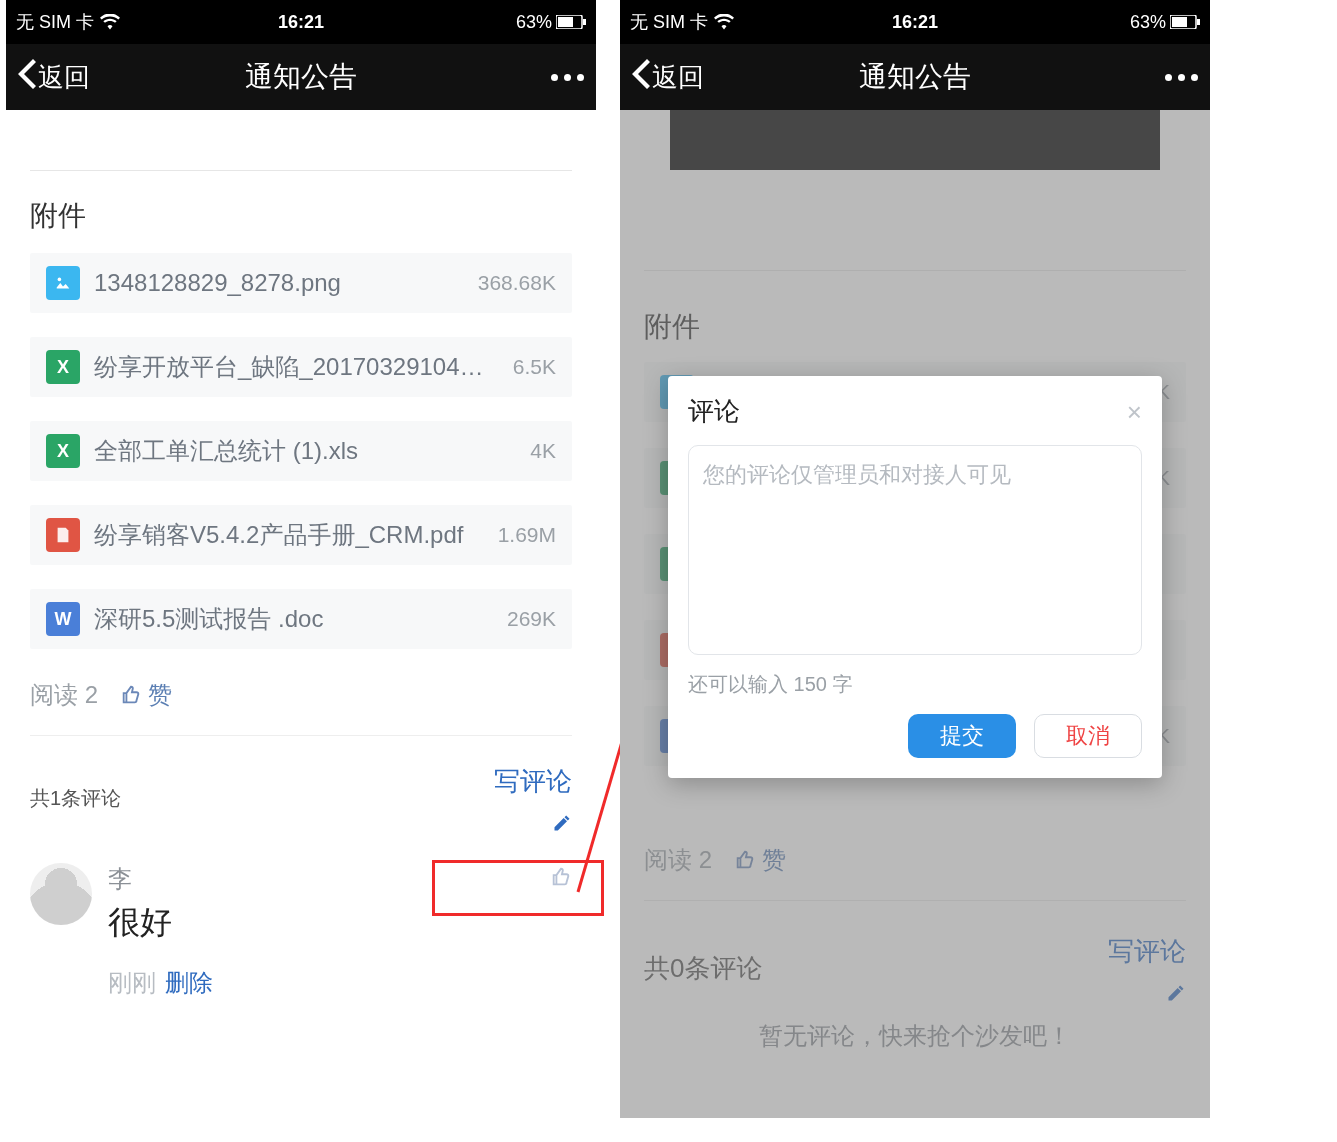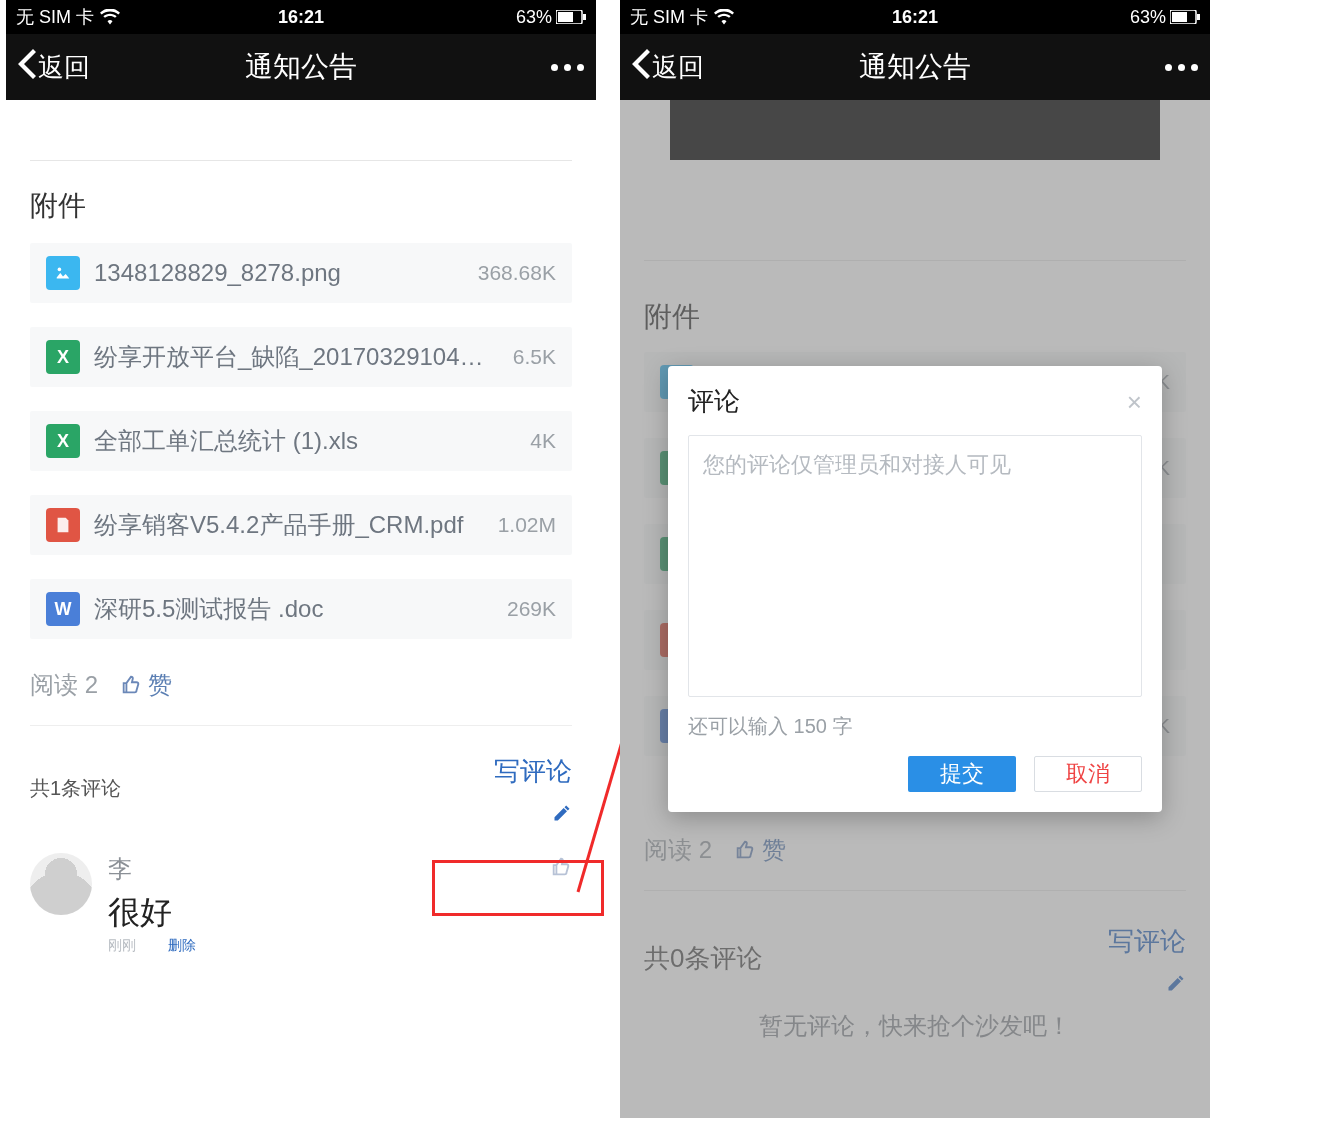--- a/index.html
+++ b/index.html
@@ -23,21 +23,21 @@
     background: #fff;
     overflow: hidden;
   }
   .phone-left { left: 6px; height: 1118px; }
   .phone-right { left: 620px; height: 1118px; }
 
   
   .status-bar {
     background: #000;
     color: #fff;
-    height: 34px;
+    height: 44px;
     display: flex;
     align-items: center;
     font-size: 18px;
     padding: 0 10px;
     position: relative;
   }
   .sb-left { display: flex; align-items: center; gap: 6px; }
   .sb-time { position: absolute; left: 50%; transform: translateX(-50%); font-weight: 600; }
   .sb-right { margin-left: auto; display: flex; align-items: center; gap: 4px; }
   .wifi-icon svg, .battery-icon svg { display: block; }
@@ -130,21 +130,21 @@
     background: radial-gradient(circle at 50% 34%, #cfcfcf 0 16px, transparent 16px),
                 radial-gradient(circle at 50% 92%, #cfcfcf 0 38px, transparent 38px),
                 #eee;
     flex: 0 0 62px;
   }
   .comment-body { flex: 1; }
   .comment-top { display: flex; align-items: center; }
   .comment-name { color: #8b9096; font-size: 24px; }
   .comment-like { margin-left: auto; color: #b7c2d6; }
   .comment-text { color: #222; font-size: 32px; margin-top: 6px; }
-  .comment-meta { margin-top: 2px; display: flex; gap: 32px; font-size: 14px; }
+  .comment-meta { margin-top: 22px; display: flex; gap: 9px; font-size: 24px; }
   .comment-time { color: #b7bcc2; }
   .comment-del { color: #2f6bbf; }
 
   
   .phone-right .body { position: relative; }
   .dim-overlay {
     position: absolute; inset: 0; background: rgba(130,130,130,0.55);
   }
   .black-strip {
     position: absolute; left: 50px; top: 0; width: 490px; height: 60px;
@@ -173,30 +173,30 @@
     width: 494px;
     background: #fff;
     border-radius: 4px;
     box-shadow: 0 6px 24px rgba(0,0,0,0.25);
     padding: 18px 20px 20px 20px;
   }
   .modal-head { display: flex; align-items: center; }
   .modal-title { font-size: 26px; color: #222; }
   .modal-close { margin-left: auto; color: #bfc4ca; font-size: 26px; line-height: 1; }
   .modal-textarea {
-    margin-top: 16px; width: 100%; height: 262px;
-    border: 1px solid #e2e5e9; border-radius: 2px;
+    margin-top: 16px; width: 100%; height: 210px;
+    border: 1px solid #e2e5e9; border-radius: 10px;
     padding: 14px; font-size: 22px; color: #333; resize: none;
     outline: none;
   }
   .modal-textarea::placeholder { color: #b5bac0; }
   .modal-hint { margin-top: 12px; color: #9aa0a6; font-size: 20px; }
   .modal-actions { margin-top: 16px; display: flex; justify-content: flex-end; gap: 18px; }
   .btn {
-    min-width: 108px; height: 36px; border-radius: 2px;
+    min-width: 108px; height: 44px; border-radius: 10px;
     display: flex; align-items: center; justify-content: center;
     font-size: 22px; border: 1px solid transparent;
   }
   .btn-primary { background: #2a8fe6; color: #fff; }
   .btn-default { background: #fff; color: #ef4444; border-color: #d9dde2; }
 
   .body-inner { position: relative; height: 1018px; }
 </style>
 </head>
 <body>
@@ -270,21 +270,21 @@
           <div class="file-name">全部工单汇总统计 (1).xls</div>
           <div class="file-size">4K</div>
         </div>
         <div class="attach-row">
           <div class="file-icon ft-pdf">
             <svg width="18" height="18" viewBox="0 0 20 20">
                 <path d="M4 2h9l3 3v13H4z" fill="#fff" opacity="0.9"></path>
               </svg>
           </div>
           <div class="file-name">纷享销客V5.4.2产品手册_CRM.pdf</div>
-          <div class="file-size">1.02M</div>
+          <div class="file-size">1.69M</div>
         </div>
         <div class="attach-row">
           <div class="file-icon ft-doc">W</div>
           <div class="file-name">深研5.5测试报告 .doc</div>
           <div class="file-size">269K</div>
         </div>
       </div>
 
       <div class="stats-row">
         <span>

